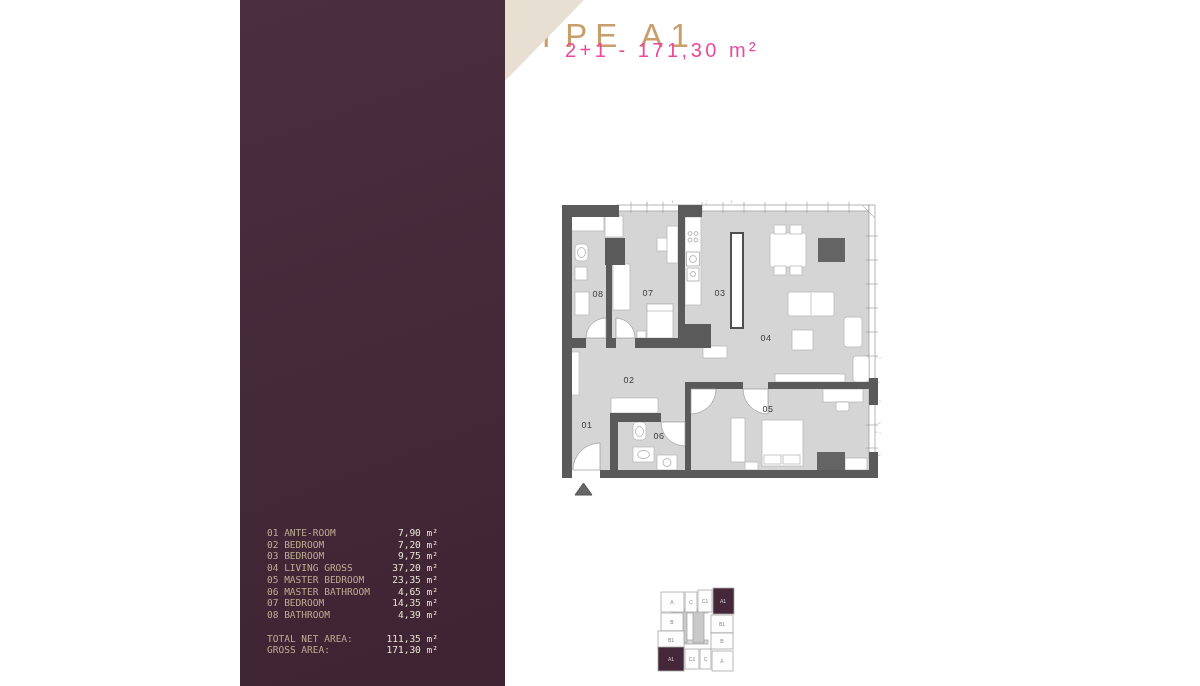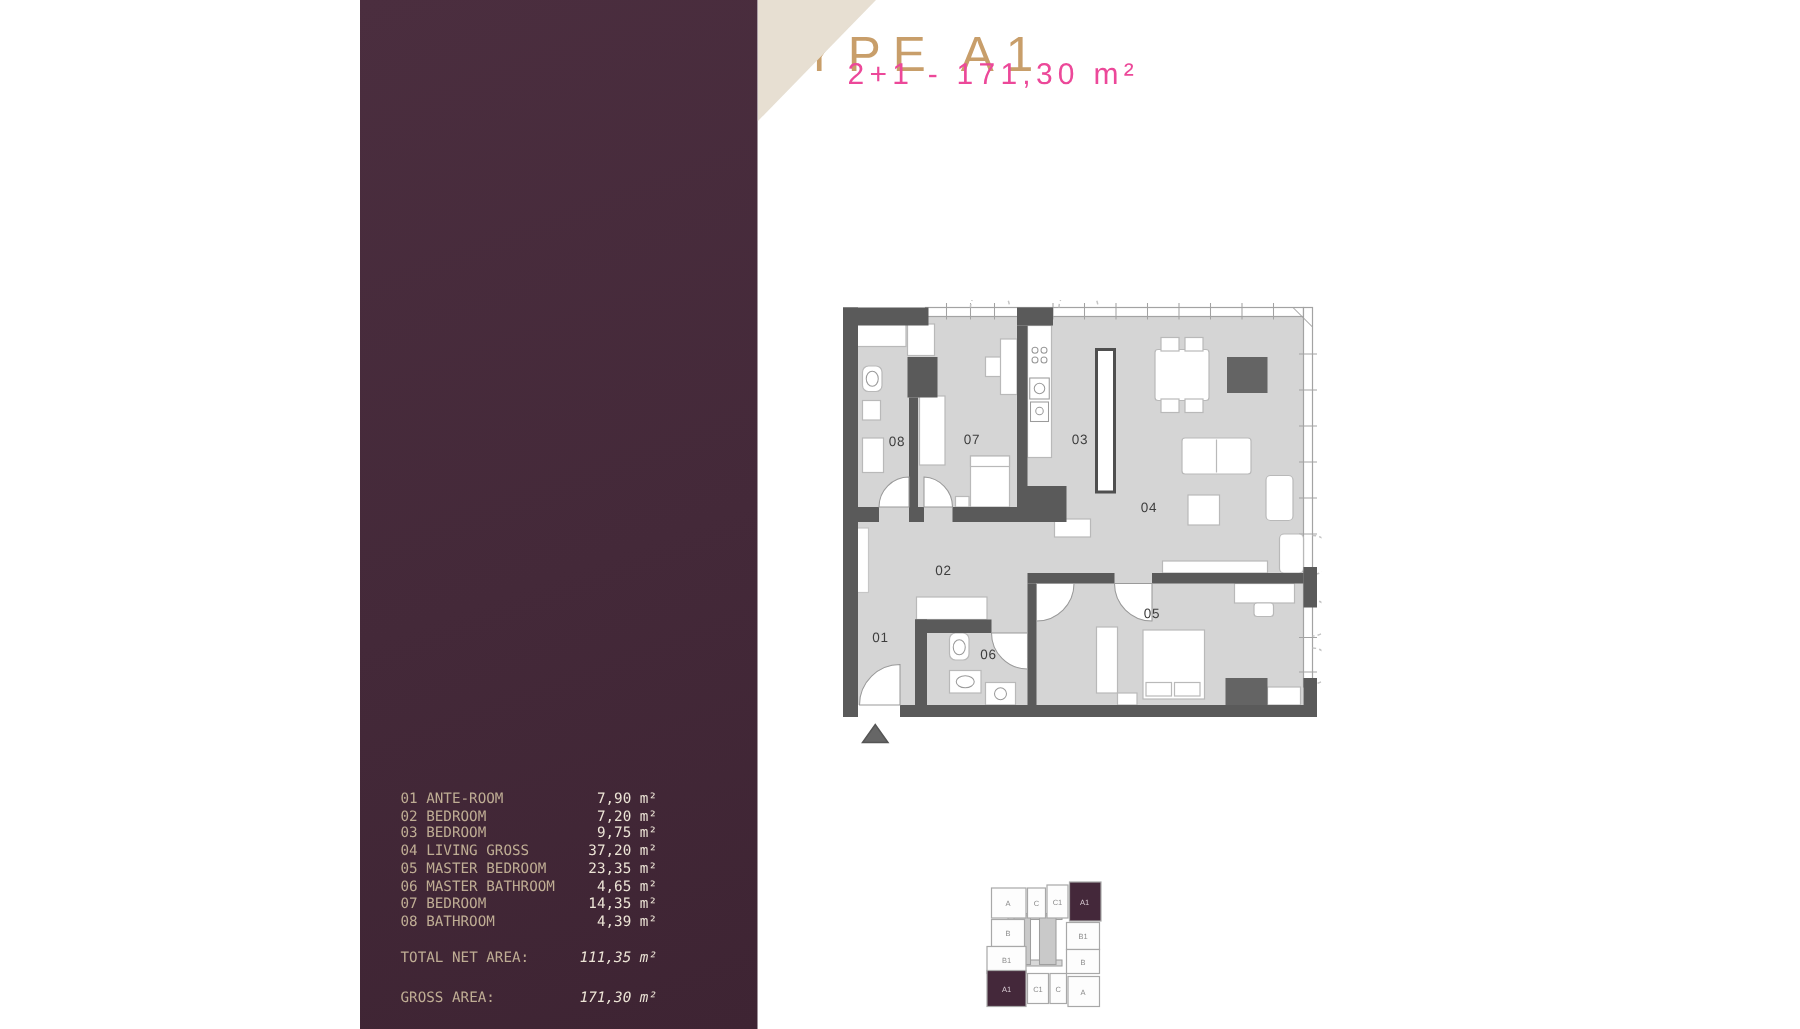--- a/index.html
+++ b/index.html
@@ -30,23 +30,23 @@
   .schedule{
     position:absolute;left:267px;top:527px;width:171px;
     font-family:"DejaVu Sans Mono",monospace;font-size:9.5px;line-height:11.7px;
   }
   .sched-row{display:flex;}
   .sched-row .num{color:#bfad94;}
   .sched-row .nm{color:#bfad94;margin-left:5.7px;white-space:nowrap;}
   .sched-row .ar{color:#ece4d6;margin-left:auto;white-space:nowrap;text-align:right;}
   .totals{margin-top:12px;}
   .total-row{display:flex;text-align:center;}
-  .total-row.gross{margin-top:16px;}
+  .total-row.gross{}
   .total-row .lb{color:#bfad94;white-space:nowrap;}
-  .total-row .vl{color:#ece4d6;margin-left:auto;white-space:nowrap;font-style:italic;}
+  .total-row .vl{color:#ece4d6;margin-left:auto;white-space:nowrap;}
   
   .plan{position:absolute;left:559px;top:200px;}
   .keyplan{position:absolute;left:652px;top:583px;}
   svg text{font-family:"Liberation Sans",sans-serif;}
   .room-label{font-size:9px;fill:#3e3e3e;text-anchor:middle;letter-spacing:0.5px;}
   .kp-label{font-size:5px;fill:#8a8a8a;text-anchor:middle;}
   .kp-label.dark{fill:#ddd0d8;}
 </style>
 </head>
 <body>

